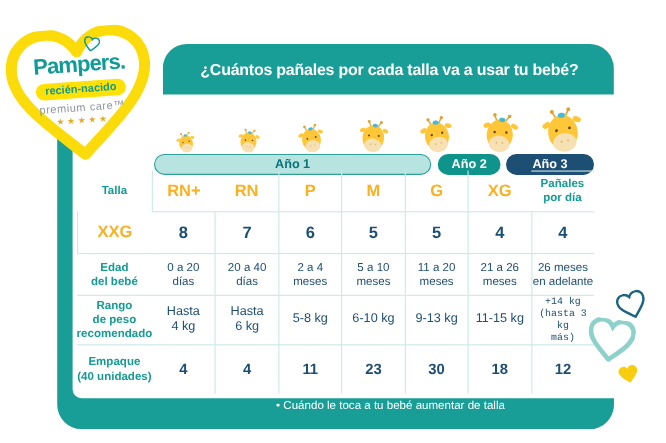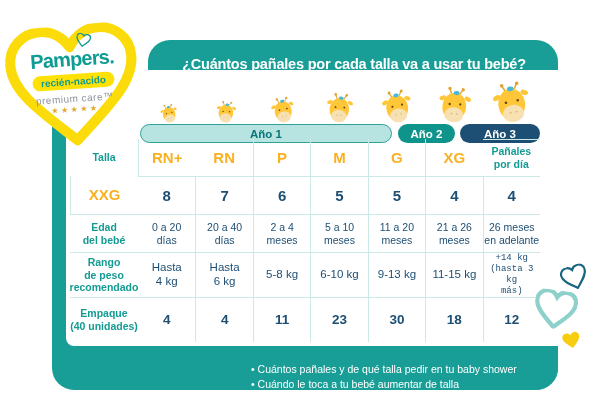--- a/index.html
+++ b/index.html
@@ -11,21 +11,21 @@
   .card-top  { position:absolute; left:148px; top:40px; width:410px; height:350px;
                background:#189E97; border-radius:22px; }
   .card-main { position:absolute; left:52px;  top:86px; width:506px; height:304px;
                background:#189E97; border-radius:22px; }
   .logo-cover{ position:absolute; left:0; top:0; width:148px; height:112px; background:#ffffff; }
 
   .hdr-title { position:absolute; left:162px; top:46px; width:384px; height:36px;
                display:flex; align-items:center; justify-content:center; text-align:center;
                color:#ffffff; font-weight:bold; font-size:14.5px; letter-spacing:-0.2px; }
 
-  .panel { position:absolute; left:66px; top:70px; width:504px; height:276px;
+  .panel { position:absolute; left:66px; top:86px; width:504px; height:276px;
            background:#ffffff; border-radius:8px; }
 
   
   .giraffe-row { position:absolute; left:74px; top:3px; width:400px; height:50px;
                  display:flex; align-items:flex-end; }
   .gslot { flex:1; display:flex; justify-content:center; align-items:flex-end; }
   .tl { transform:rotate(-8deg); } .tr { transform:rotate(7deg); }
   .gz1{height:19px;width:18px;} .gz2{height:22px;width:20px;} .gz3{height:26px;width:24px;}
   .gz4{height:30px;width:27px;} .gz5{height:33px;width:30px;} .gz6{height:36px;width:33px;}
   .gz7{height:41px;width:37px;}
@@ -217,21 +217,20 @@
       <div class="cell num-s hline vline">4</div>
       <div class="cell num-s hline vline">11</div>
       <div class="cell num-s hline vline">23</div>
       <div class="cell num-s hline vline">30</div>
       <div class="cell num-s hline vline">18</div>
       <div class="cell num-s hline vline">12</div>
     </div>
   </div>
 
   <div class="foot-bullets">
-    <div>• Cuántos pañales y de qué talla pedir en tu baby shower</div>
     <div>• Cuándo le toca a tu bebé aumentar de talla</div>
   </div>
 
   <div class="logo">
     <svg class="logo-heart" viewBox="0 0 32 29">
       <use href="#heart" fill="#ffffff" stroke="#FBDC0A" stroke-width="2.4" stroke-linejoin="round"></use>
     </svg>
     <div class="logo-inner">
       <svg class="logo-doodle" width="15" height="14" viewBox="0 0 32 29">
         <use href="#heart" fill="none" stroke="#129A92" stroke-width="3"></use>

